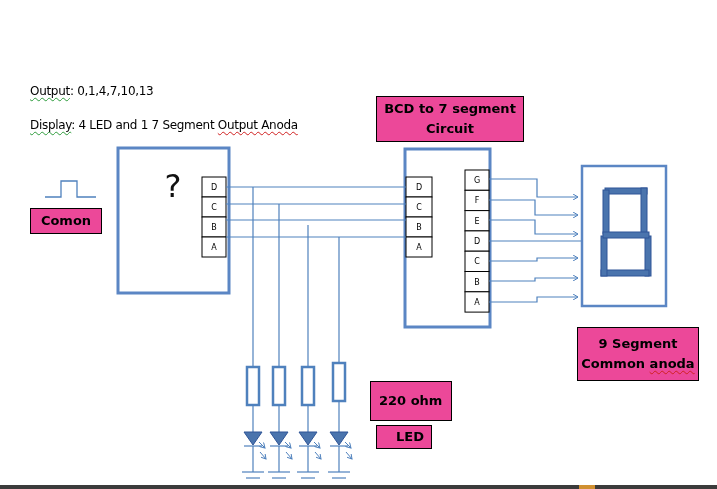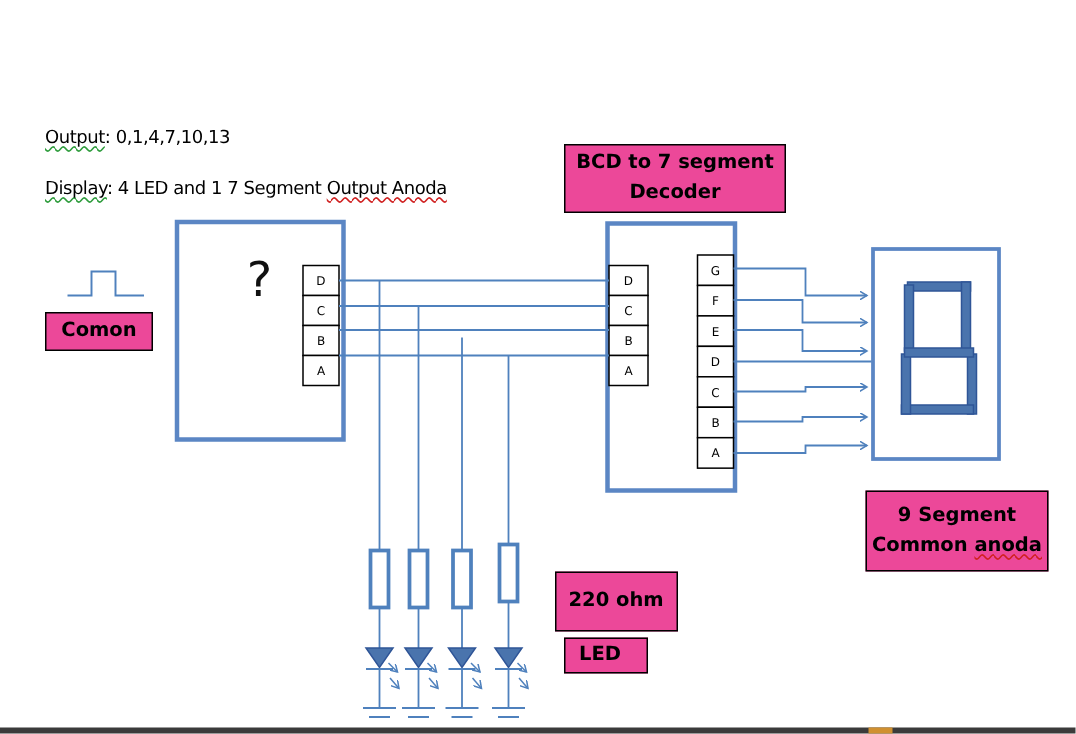--- a/index.html
+++ b/index.html
@@ -21,31 +21,31 @@
     <span class="squig">Output</span><span>: 0,1,4,7,10,13</span>
   </div>
   <div class="txt" style="left:30px;top:118px;">
     <span class="squig">Display</span><span>: 4 LED and 1 7 Segment </span><span class="squig-red">Output Anoda</span>
   </div>
 
   <div class="label-box" style="left:30px;top:208px;width:70px;height:24px;">Comon</div>
 
   <div class="label-box" style="left:376px;top:96px;width:146px;height:44px;flex-direction:column;line-height:20px;">
     <span>BCD to 7 segment</span>
-    <span>Decoder</span>
+    <span>Circuit</span>
   </div>
 
   <div class="label-box" style="left:577px;top:327px;width:120px;height:52px;flex-direction:column;">
     <span>9 Segment</span>
     <span><span>Common </span><span class="squig-red">anoda</span></span>
   </div>
 
   <div class="label-box" style="left:370px;top:381px;width:82px;height:40px;justify-content:flex-start;padding-left:8px;box-sizing:border-box;">220 ohm</div>
 
-  <div class="label-box" style="left:376px;top:425px;width:56px;height:24px;justify-content:flex-start;padding-left:9px;box-sizing:border-box;">LED</div>
+  <div class="label-box" style="left:376px;top:425px;width:56px;height:24px;justify-content:flex-start;padding-left:19px;box-sizing:border-box;">LED</div>
 
   <svg id="svg" width="717" height="489" style="position:absolute;left:0;top:0;pointer-events:none;">
     <defs>
       <marker id="arr" markerWidth="6" markerHeight="6" refX="5" refY="3" orient="auto" markerUnits="userSpaceOnUse">
         <path d="M0,0 L5,3 L0,6" fill="none" stroke="#4f81bd" stroke-width="1"></path>
       </marker>
     </defs>
 
     <polyline points="45,197 61,197 61,181 77,181 77,197 96,197" fill="none" stroke="#4f81bd" stroke-width="1.3"></polyline>
 

